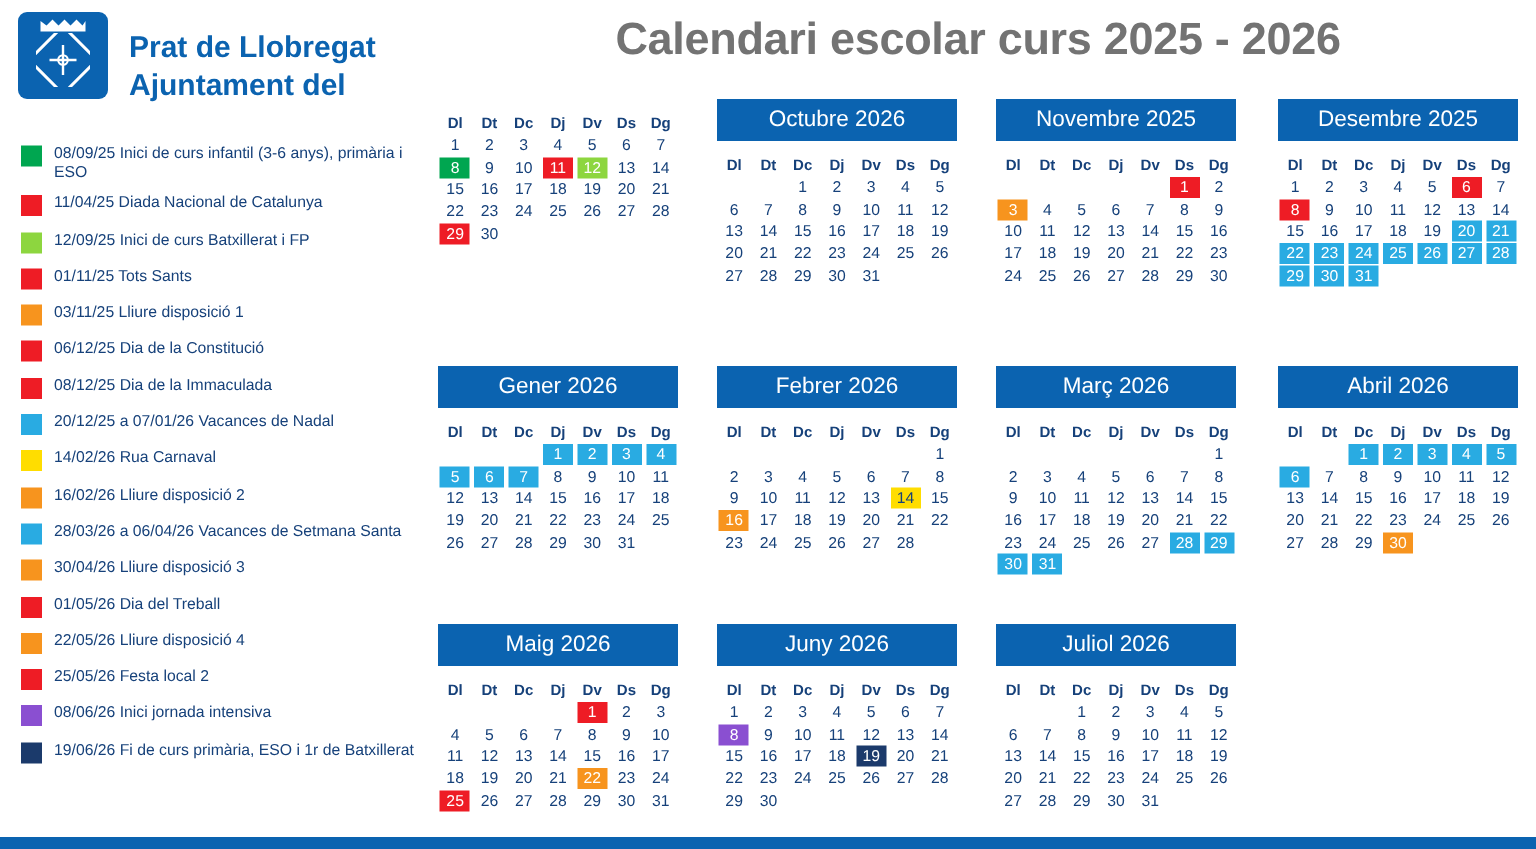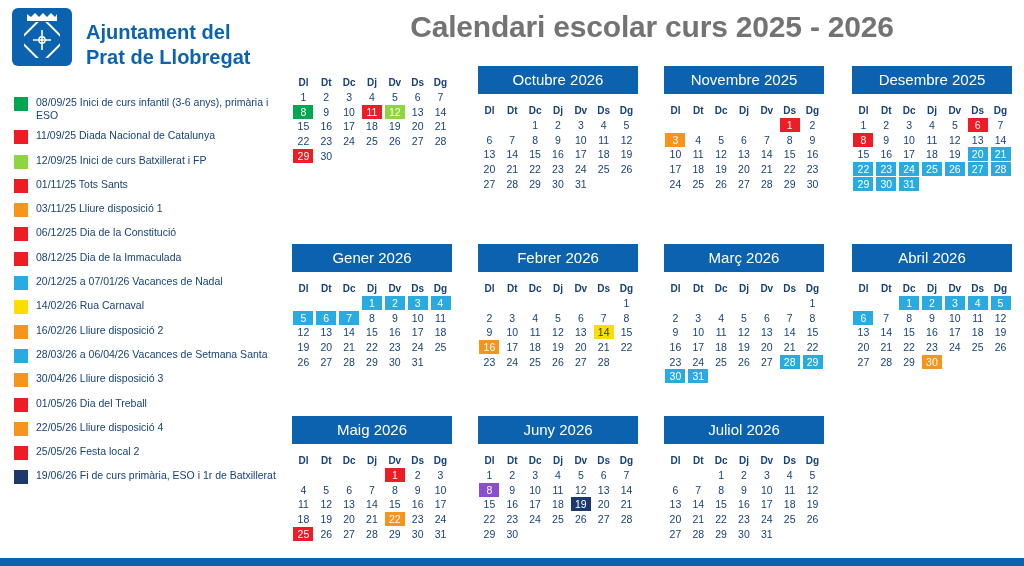--- a/index.html
+++ b/index.html
@@ -91,34 +91,34 @@
     <svg id="logo-crown" viewBox="0 0 32 10">
       <path d="M1 9 L1 2 L5 5 L9 1 L13 5 L17 1 L21 5 L25 1 L29 5 L31 2 L31 9 Z" fill="#ffffff"></path>
     </svg>
     <svg id="logo-shield" viewBox="0 0 36 36">
       <rect x="2" y="2" width="32" height="32" fill="none" stroke="#ffffff" stroke-width="2" transform="rotate(45 18 18)"></rect>
       <path d="M18 8 L18 28 M9 18 L27 18" stroke="#ffffff" stroke-width="1.6"></path>
       <circle cx="18" cy="18" r="3.2" fill="none" stroke="#ffffff" stroke-width="1.4"></circle>
     </svg>
   </div>
   <div id="city-name">
+    <div>Prat de Llobregat</div>
     <div>Ajuntament del</div>
-    <div>Prat de Llobregat</div>
   </div>
   <div id="main-title">Calendari escolar curs 2025 - 2026</div>
 </div>
 
 <div id="legend">
     <div class="legend-row">
       <span class="legend-swatch" style="background: rgb(0, 166, 80);"></span>
       <span class="legend-text">08/09/25 Inici de curs infantil (3-6 anys), primària i ESO</span>
     </div>
     <div class="legend-row">
       <span class="legend-swatch" style="background: rgb(238, 28, 37);"></span>
-      <span class="legend-text">11/09/25 Diada Nacional de Catalunya</span>
+      <span class="legend-text">11/04/25 Diada Nacional de Catalunya</span>
     </div>
     <div class="legend-row">
       <span class="legend-swatch" style="background: rgb(141, 214, 63);"></span>
       <span class="legend-text">12/09/25 Inici de curs Batxillerat i FP</span>
     </div>
     <div class="legend-row">
       <span class="legend-swatch" style="background: rgb(238, 28, 37);"></span>
       <span class="legend-text">01/11/25 Tots Sants</span>
     </div>
     <div class="legend-row">
@@ -157,20 +157,24 @@
       <span class="legend-swatch" style="background: rgb(238, 28, 37);"></span>
       <span class="legend-text">01/05/26 Dia del Treball</span>
     </div>
     <div class="legend-row">
       <span class="legend-swatch" style="background: rgb(247, 148, 30);"></span>
       <span class="legend-text">22/05/26 Lliure disposició 4</span>
     </div>
     <div class="legend-row">
       <span class="legend-swatch" style="background: rgb(238, 28, 37);"></span>
       <span class="legend-text">25/05/26 Festa local 2</span>
+    </div>
+    <div class="legend-row">
+      <span class="legend-swatch" style="background: rgb(138, 79, 209);"></span>
+      <span class="legend-text">08/06/26 Inici jornada intensiva</span>
     </div>
     <div class="legend-row">
       <span class="legend-swatch" style="background: rgb(27, 58, 107);"></span>
       <span class="legend-text">19/06/26 Fi de curs primària, ESO i 1r de Batxillerat</span>
     </div>
   </div>
 
 <div id="calendars">
     <div class="month" style="left: 292px; top: 66px;">
       <table class="cal">

